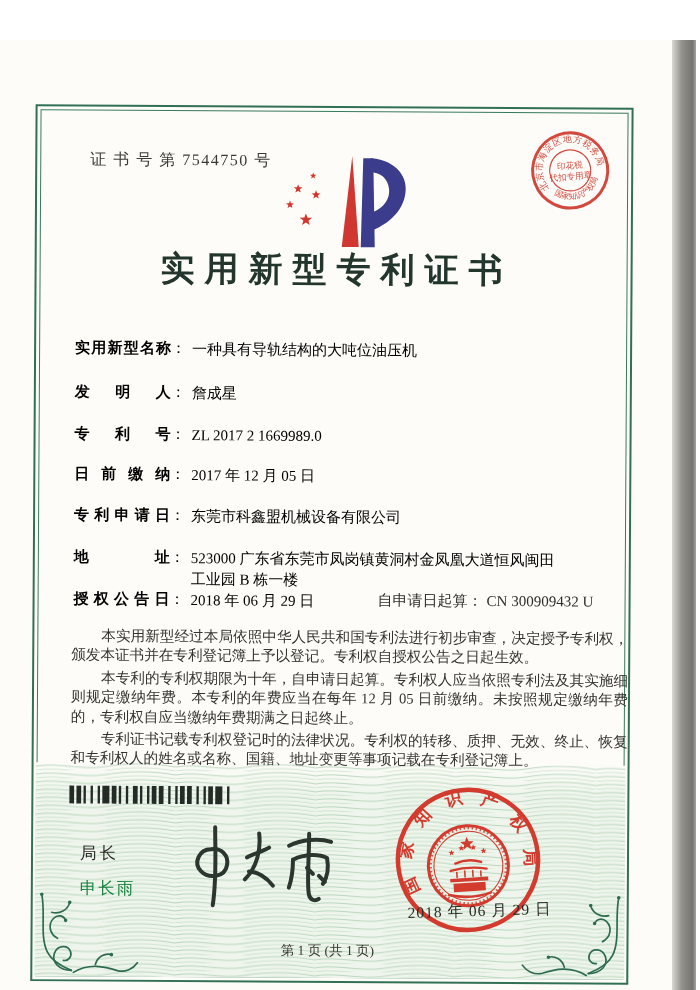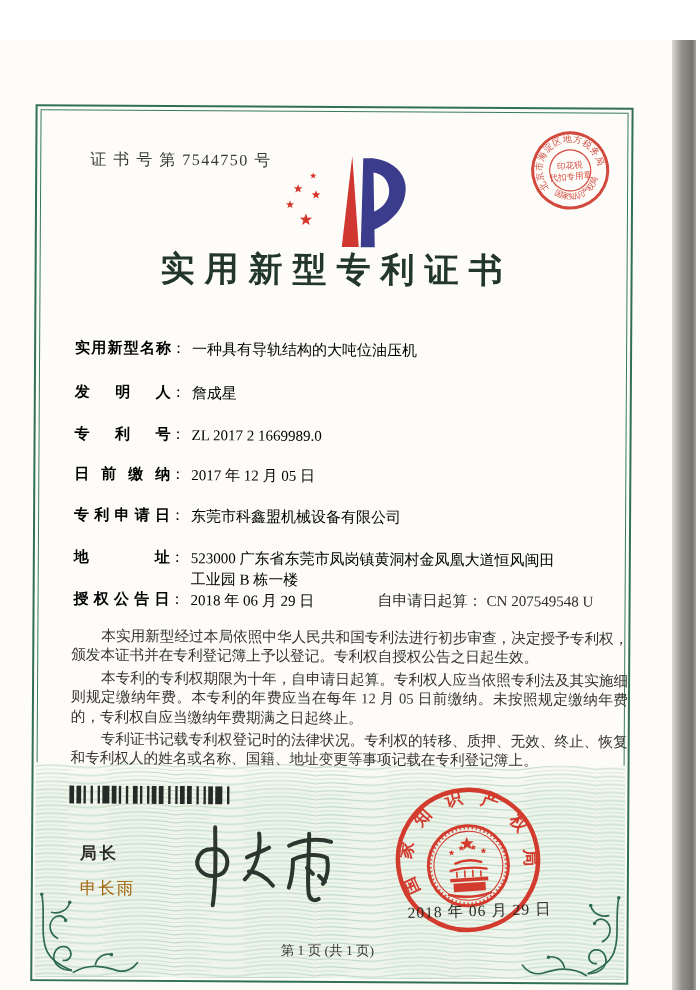--- a/index.html
+++ b/index.html
@@ -26,22 +26,22 @@
   #grant-no{position:absolute;left:378px;top:551px;font-size:15px;color:#2f2e2a;}
   #paras{position:absolute;left:72px;top:588px;width:557px;font-size:14.6px;line-height:19.4px;
          text-align:justify;color:#34332e;}
   #paras p{margin:0 0 3px 0;text-indent:2.05em;}
   #guilloche{position:absolute;left:37px;top:724px;width:590px;height:214px;
          background:linear-gradient(#fdfcf8,#eff5ec 14%);}
   .orn{position:absolute;width:104px;height:84px;}
   #orn-left{left:38px;top:854px;}
   #orn-right{left:523px;top:854px;transform:scaleX(-1);}
   #barcode{position:absolute;left:70px;top:747px;}
-  #signer-title{left:82px;top:804px;font-size:16.5px;letter-spacing:3px;color:#2c2b27;font-weight:bold;}
-  #signer-name{left:82px;top:839px;font-size:16.5px;letter-spacing:2px;color:#a16207;}
+  #signer-title{left:82px;top:804px;font-size:16.5px;letter-spacing:3px;color:#2c2b27;}
+  #signer-name{left:82px;top:839px;font-size:16.5px;letter-spacing:2px;color:#15803d;}
   #signature{position:absolute;left:175px;top:780px;}
   #seal{position:absolute;left:395px;top:744px;}
   #issue-date{left:410px;top:860px;font-size:15.5px;letter-spacing:1px;color:#2b2a26;
               transform:rotate(-2deg);z-index:5;}
   #page-footer{left:0;top:902px;width:660px;text-align:center;font-size:13.5px;color:#38372f;}
   #tax-stamp{position:absolute;left:521px;top:82px;opacity:.92;}
   #logo{position:absolute;left:273px;top:110px;}
 </style>
 </head>
 <body>
@@ -153,21 +153,21 @@
         <span class="flabel">专利申请日</span><span class="fcolon">：</span><span class="fval">东莞市科鑫盟机械设备有限公司</span>
       </div>
       <div class="frow" style="top:509px">
         <span class="flabel">地址</span><span class="fcolon">：</span><span class="fval"><span>523000 广东省东莞市凤岗镇黄洞村金凤凰大道恒风闽田</span><span class="fval2">工业园 B 栋一楼</span></span>
       </div>
       <div class="frow" style="top:551px">
         <span class="flabel">授权公告日</span><span class="fcolon">：</span><span class="fval" style="width:180px">2018 年 06 月 29 日</span>
       </div>
     </div>
     <div id="grant-no">
-      <span>自申请日起算</span><span>：</span><span style="margin-left:4px">CN 207549548 U</span>
+      <span>自申请日起算</span><span>：</span><span style="margin-left:4px">CN 300909432 U</span>
     </div>
 
     <div id="paras">
       <p>本实用新型经过本局依照中华人民共和国专利法进行初步审查，决定授予专利权，颁发本证书并在专利登记簿上予以登记。专利权自授权公告之日起生效。</p>
       <p>本专利的专利权期限为十年，自申请日起算。专利权人应当依照专利法及其实施细则规定缴纳年费。本专利的年费应当在每年 12 月 05 日前缴纳。未按照规定缴纳年费的，专利权自应当缴纳年费期满之日起终止。</p>
       <p>专利证书记载专利权登记时的法律状况。专利权的转移、质押、无效、终止、恢复和专利权人的姓名或名称、国籍、地址变更等事项记载在专利登记簿上。</p>
     </div>
 
     <svg id="barcode" width="162" height="19">
         <rect x="1.00" y="0" width="4.71" height="18" fill="#242a26"></rect>

